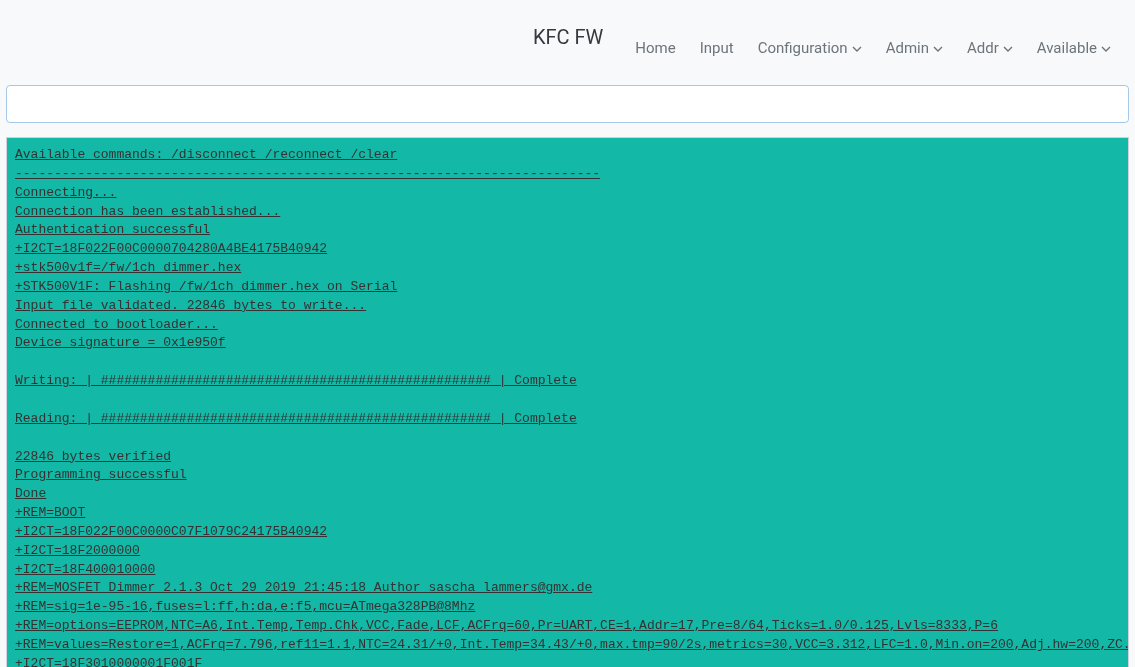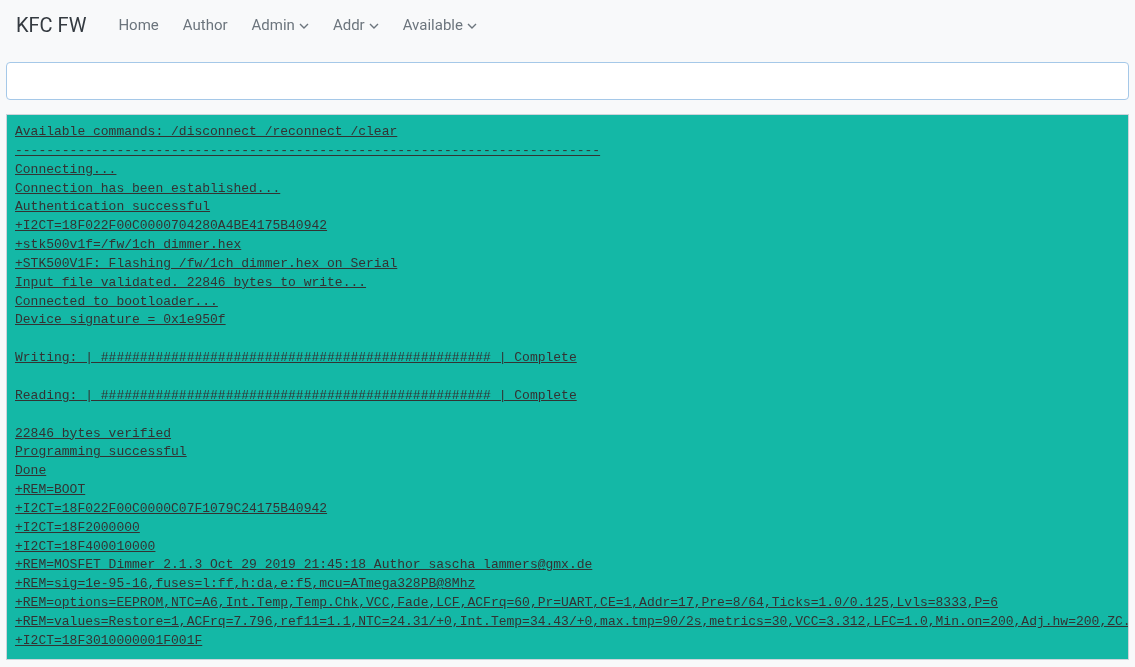--- a/index.html
+++ b/index.html
@@ -12,36 +12,38 @@
       background: #f8f9fa;
       color: #212529;
       width: 1135px;
     }
     .navbar {
       background: #f8f9fa;
       padding: 8px 16px;
       display: flex;
       align-items: center;
       gap: 8px;
+      justify-content: flex-end;
     }
     .navbar-brand {
       font-size: 20px;
       color: #343a40;
       margin-right: 16px;
       text-decoration: none;
     }
     .nav-link {
       color: #6c757d;
       text-decoration: none;
       padding: 8px 8px;
       font-size: 15px;
       display: inline-flex;
       align-items: center;
       gap: 4px;
       cursor: pointer;
+      margin-top: 23px;
     }
     .caret {
       display: inline-block;
     }
     .caret svg {
       width: 10px;
       height: 6px;
       vertical-align: middle;
     }
     .container {
@@ -71,21 +73,29 @@
       color: #333;
       text-decoration: underline;
     }
   </style>
 </head>
 <body>
 
 <nav class="navbar">
   <a class="navbar-brand">KFC FW</a>
   <a class="nav-link">Home</a>
-  <a class="nav-link">Author</a>
+  <a class="nav-link">Input</a>
+  <a class="nav-link">
+    <span>Configuration</span>
+    <span class="caret">
+      <svg viewBox="0 0 10 6" fill="none">
+          <path d="M1 1 L5 5 L9 1" stroke="#6c757d" stroke-width="1.4" fill="none"></path>
+        </svg>
+    </span>
+  </a>
   <a class="nav-link">
     <span>Admin</span>
     <span class="caret">
       <svg viewBox="0 0 10 6" fill="none">
           <path d="M1 1 L5 5 L9 1" stroke="#6c757d" stroke-width="1.4" fill="none"></path>
         </svg>
     </span>
   </a>
   <a class="nav-link">
     <span>Addr</span>

